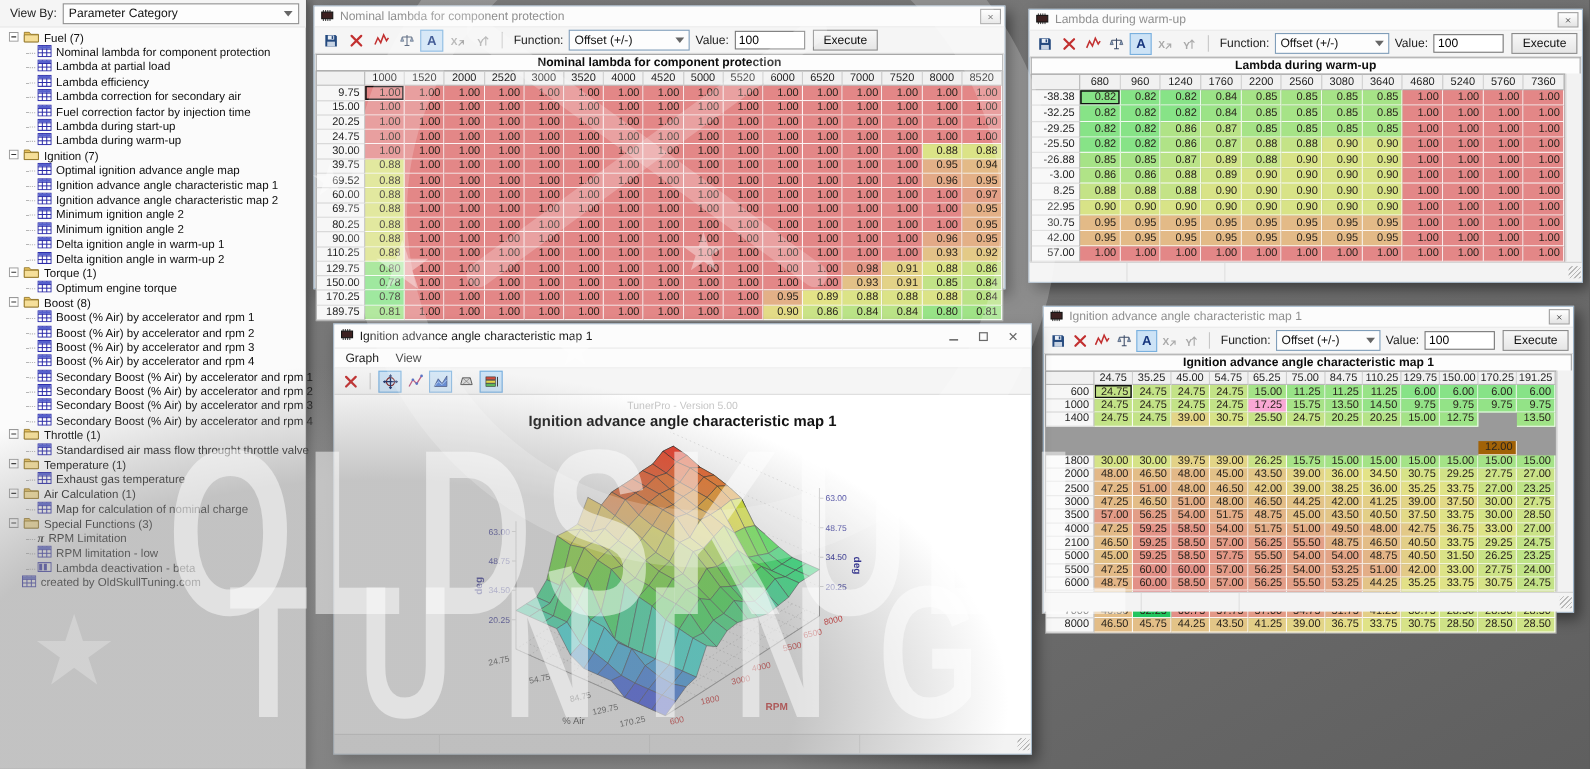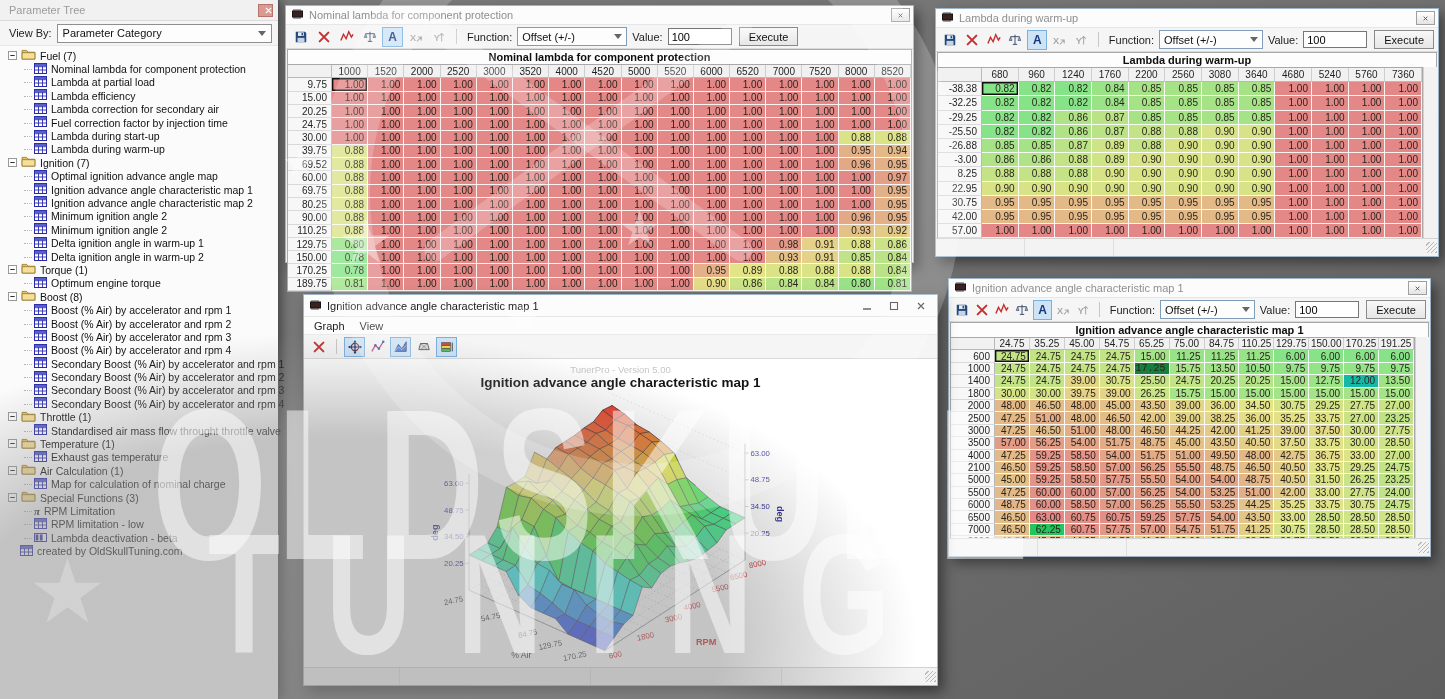--- a/index.html
+++ b/index.html
@@ -91,28 +91,20 @@
   .wm-text{position:absolute;color:rgba(255,255,255,.5);font-weight:bold;letter-spacing:10px;
     transform-origin:left top;transform:scaleY(1.45);line-height:1;}
   .wm-star{position:absolute;color:rgba(255,255,255,.38);}
 </style>
 </head>
 <body>
 
 <div id="screen">
 
   <aside class="tree-panel">
-    <div class="tree-header">
-      <span>Parameter Tree</span>
-      <button class="tree-close">
-        <svg viewBox="0 0 8 8" width="7" height="7">
-            <path d="M1 1l6 6M7 1L1 7" stroke="#fff" stroke-width="1.4"></path>
-          </svg>
-      </button>
-    </div>
     <div class="viewby">
       <span>View By:</span>
       <div class="combo">
         <span>Parameter Category</span>
         <span class="chev"></span>
       </div>
     </div>
     <div class="tree-list" id="tree-list">
         <div class="tree-row folder">
           <span><svg viewBox="0 0 9 9" width="9" height="9">
@@ -1148,40 +1140,40 @@
             <div class="gc cell" style="background: rgb(152, 227, 135);">11.25</div>
             <div class="gc cell" style="background: rgb(135, 227, 135);">6.00</div>
             <div class="gc cell" style="background: rgb(135, 227, 135);">6.00</div>
             <div class="gc cell" style="background: rgb(135, 227, 135);">6.00</div>
             <div class="gc cell" style="background: rgb(135, 227, 135);">6.00</div>
             <div class="gc rowhead">1000</div>
             <div class="gc cell" style="background: rgb(195, 227, 135);">24.75</div>
             <div class="gc cell" style="background: rgb(195, 227, 135);">24.75</div>
             <div class="gc cell" style="background: rgb(195, 227, 135);">24.75</div>
             <div class="gc cell" style="background: rgb(195, 227, 135);">24.75</div>
-            <div class="gc cell" style="background: #15803d; font-family: Liberation Mono, monospace;">17.25</div>
+            <div class="gc cell" style="background: #f9a8d4;">17.25</div>
             <div class="gc cell" style="background: rgb(167, 227, 135);">15.75</div>
             <div class="gc cell" style="background: rgb(160, 227, 135);">13.50</div>
-            <div class="gc cell" style="background: rgb(149, 227, 135);">10.50</div>
+            <div class="gc cell" style="background: rgb(149, 227, 135);">14.50</div>
             <div class="gc cell" style="background: rgb(147, 227, 135);">9.75</div>
             <div class="gc cell" style="background: rgb(147, 227, 135);">9.75</div>
             <div class="gc cell" style="background: rgb(147, 227, 135);">9.75</div>
             <div class="gc cell" style="background: rgb(147, 227, 135);">9.75</div>
             <div class="gc rowhead">1400</div>
             <div class="gc cell" style="background: rgb(195, 227, 135);">24.75</div>
             <div class="gc cell" style="background: rgb(195, 227, 135);">24.75</div>
             <div class="gc cell" style="background: rgb(227, 213, 135);">39.00</div>
             <div class="gc cell" style="background: rgb(215, 227, 135);">30.75</div>
             <div class="gc cell" style="background: rgb(198, 227, 135);">25.50</div>
             <div class="gc cell" style="background: rgb(195, 227, 135);">24.75</div>
             <div class="gc cell" style="background: rgb(181, 227, 135);">20.25</div>
             <div class="gc cell" style="background: rgb(181, 227, 135);">20.25</div>
             <div class="gc cell" style="background: rgb(164, 227, 135);">15.00</div>
             <div class="gc cell" style="background: rgb(157, 227, 135);">12.75</div>
-            <div class="gc cell" style="background: #14b8a6;">12.00</div>
+            <div class="gc cell" style="background: #a16207; margin-top: 26px;">12.00</div>
             <div class="gc cell" style="background: rgb(160, 227, 135);">13.50</div>
             <div class="gc rowhead">1800</div>
             <div class="gc cell" style="background: rgb(213, 227, 135);">30.00</div>
             <div class="gc cell" style="background: rgb(213, 227, 135);">30.00</div>
             <div class="gc cell" style="background: rgb(227, 210, 135);">39.75</div>
             <div class="gc cell" style="background: rgb(227, 213, 135);">39.00</div>
             <div class="gc cell" style="background: rgb(201, 227, 135);">26.25</div>
             <div class="gc cell" style="background: rgb(167, 227, 135);">15.75</div>
             <div class="gc cell" style="background: rgb(164, 227, 135);">15.00</div>
             <div class="gc cell" style="background: rgb(164, 227, 135);">15.00</div>

